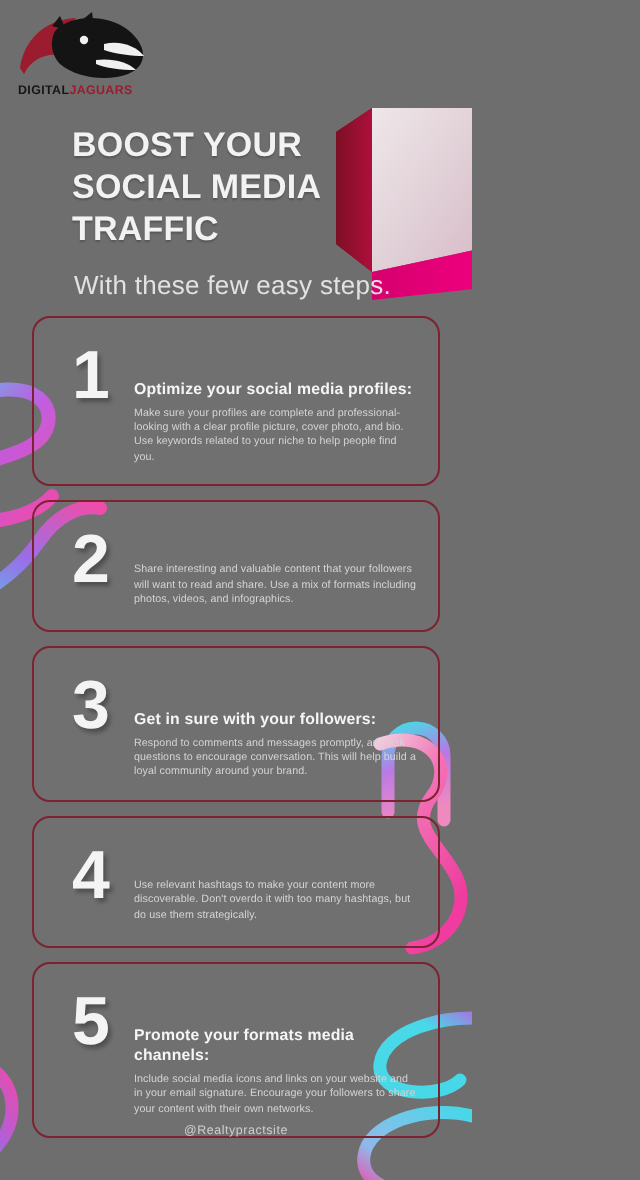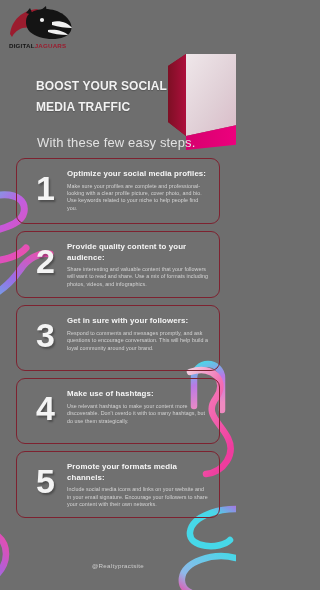--- a/index.html
+++ b/index.html
@@ -42,24 +42,24 @@
     font-size:6.2px;
     font-weight:bold;
     letter-spacing:.2px;
     white-space:nowrap;
   }
   .logo-text .w1 { color:#151515; }
   .logo-text .w2 { color:#9b1c2e; }
 
   .headline {
     position:absolute;
-    left:36px; top:76px;
+    left:36px; top:62px;
     width:150px;
     color:#f2f2f2;
-    font-size:12px;
+    font-size:17px;
     line-height:21px;
     font-weight:bold;
     letter-spacing:.1px;
     text-shadow:0 1px 1px rgba(0,0,0,.22);
   }
   .subhead {
     position:absolute;
     left:37px; top:135px;
     color:#e2e2e2;
     font-size:13px;
@@ -89,21 +89,21 @@
     flex:0 0 44px;
     text-align:center;
     color:#f4f4f4;
     font-size:34px;
     font-weight:bold;
     line-height:34px;
     letter-spacing:-1px;
     text-shadow:1.5px 2px 2px rgba(0,0,0,.30);
     margin-top:3px;
   }
-  .card .body { flex:1 1 auto; padding-top:1px; }
+  .card .body { flex:1 1 auto; padding-top:1px;margin-top:21px; }
   .card .title {
     color:#f5f5f5;
     font-size:7.9px;
     font-weight:bold;
     line-height:10.5px;
     letter-spacing:.1px;
     margin-bottom:3px;
   }
   .card .desc {
     color:#d4d4d4;
@@ -266,37 +266,35 @@
       <div class="num">1</div>
       <div class="body">
         <div class="title">Optimize your social media profiles:</div>
         <div class="desc">Make sure your profiles are complete and professional-looking with a clear profile picture, cover photo, and bio. Use keywords related to your niche to help people find you.</div>
       </div>
     </div>
 
     <div class="card">
       <div class="num">2</div>
       <div class="body">
-        <div class="title">Provide quality content to your audience:</div>
         <div class="desc">Share interesting and valuable content that your followers will want to read and share. Use a mix of formats including photos, videos, and infographics.</div>
       </div>
     </div>
 
     <div class="card">
       <div class="num">3</div>
       <div class="body">
         <div class="title">Get in sure with your followers:</div>
         <div class="desc">Respond to comments and messages promptly, and ask questions to encourage conversation. This will help build a loyal community around your brand.</div>
       </div>
     </div>
 
     <div class="card">
       <div class="num">4</div>
       <div class="body">
-        <div class="title">Make use of hashtags:</div>
         <div class="desc">Use relevant hashtags to make your content more discoverable. Don't overdo it with too many hashtags, but do use them strategically.</div>
       </div>
     </div>
 
     <div class="card">
       <div class="num">5</div>
       <div class="body">
         <div class="title">Promote your formats media channels:</div>
         <div class="desc">Include social media icons and links on your website and in your email signature. Encourage your followers to share your content with their own networks.</div>
       </div>

